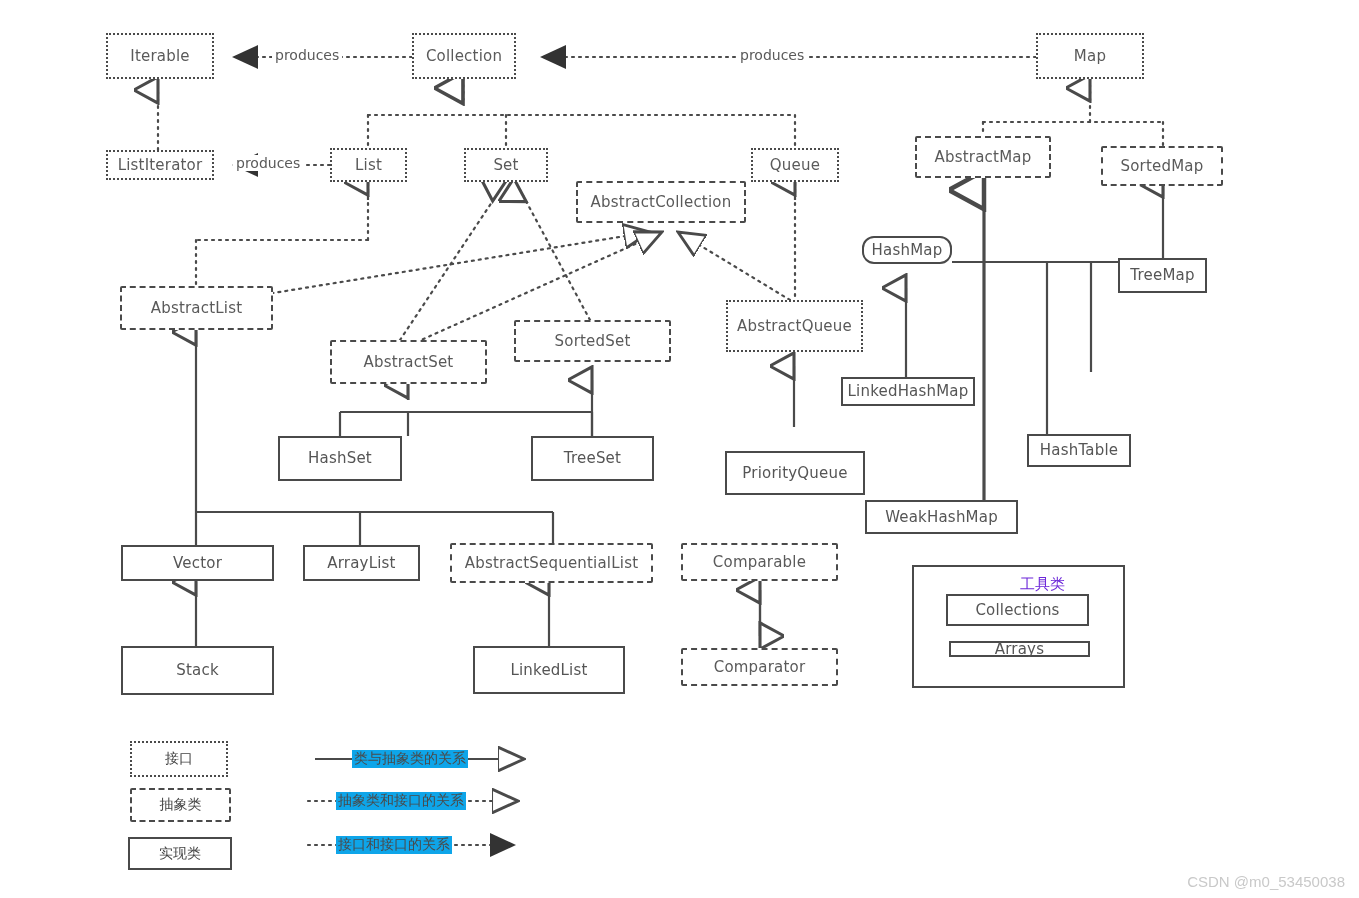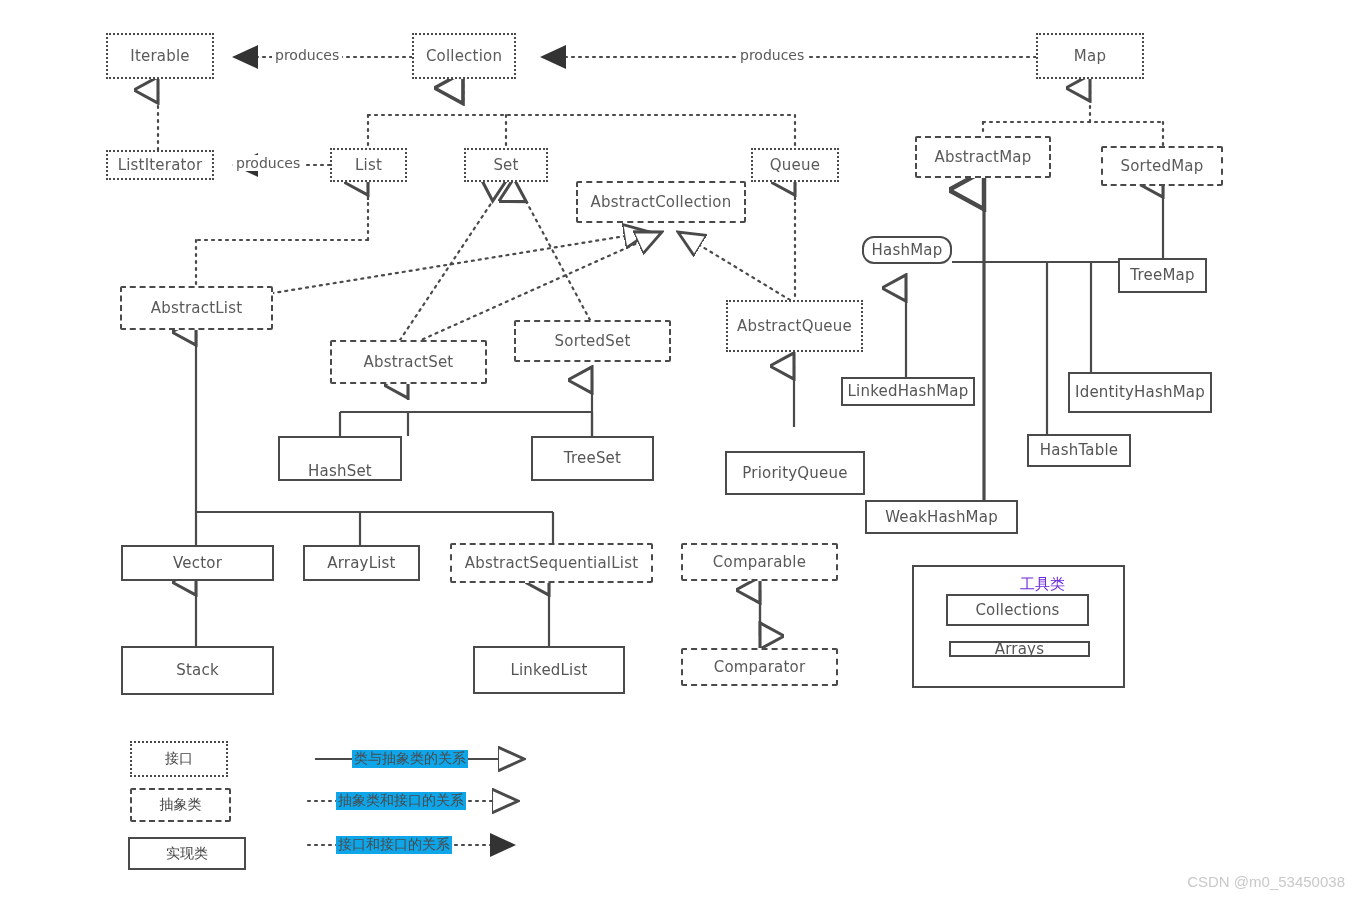--- a/index.html
+++ b/index.html
@@ -251,21 +251,21 @@
   <div class="node abstract" style="left:450px;top:543px;width:203px;height:40px;">
     <span>AbstractSequentialList</span>
   </div>
   <div class="node abstract" style="left:681px;top:543px;width:157px;height:38px;">
     <span>Comparable</span>
   </div>
   <div class="node abstract" style="left:681px;top:648px;width:157px;height:38px;">
     <span>Comparator</span>
   </div>
 
-  <div class="node concrete" style="left:278px;top:436px;width:124px;height:45px;align-items:flex-end;">
+  <div class="node concrete" style="left:278px;top:436px;width:124px;height:45px;">
     <span>HashSet</span>
   </div>
   <div class="node concrete" style="left:531px;top:436px;width:123px;height:45px;">
     <span>TreeSet</span>
   </div>
   <div class="node concrete" style="left:725px;top:451px;width:140px;height:44px;">
     <span>PriorityQueue</span>
   </div>
   <div class="node concrete" style="left:121px;top:545px;width:153px;height:36px;">
     <span>Vector</span>
@@ -280,23 +280,20 @@
     <span>LinkedList</span>
   </div>
   <div class="node concrete" style="left:862px;top:236px;width:90px;height:28px;border-radius:12px;">
     <span>HashMap</span>
   </div>
   <div class="node concrete" style="left:1118px;top:258px;width:89px;height:35px;">
     <span>TreeMap</span>
   </div>
   <div class="node concrete" style="left:841px;top:377px;width:134px;height:29px;">
     <span>LinkedHashMap</span>
-  </div>
-  <div class="node concrete" style="left:1068px;top:372px;width:144px;height:41px;">
-    <span>IdentityHashMap</span>
   </div>
   <div class="node concrete" style="left:1027px;top:434px;width:104px;height:33px;">
     <span>HashTable</span>
   </div>
   <div class="node concrete" style="left:865px;top:500px;width:153px;height:34px;">
     <span>WeakHashMap</span>
   </div>
 
   <div class="util-box" style="left:912px;top:565px;width:213px;height:123px;">
     <div class="util-title">工具类</div>
@@ -311,21 +308,21 @@
   <div class="edge-label" style="left:272px;top:47px;">produces</div>
   <div class="edge-label" style="left:737px;top:47px;">produces</div>
   <div class="edge-label" style="left:233px;top:155px;">produces</div>
 
   <div class="legend-swatch iface" style="left:130px;top:741px;width:98px;height:36px;border:2px dotted #4a4a4a;">
     <span>接口</span>
   </div>
   <div class="legend-swatch abstract" style="left:130px;top:788px;width:101px;height:34px;border:2.5px dashed #4a4a4a;">
     <span>抽象类</span>
   </div>
-  <div class="legend-swatch concrete" style="left:128px;top:837px;width:118px;height:33px;border:2px solid #4a4a4a;">
+  <div class="legend-swatch concrete" style="left:128px;top:837px;width:104px;height:33px;border:2px solid #4a4a4a;">
     <span>实现类</span>
   </div>
 
   <div class="legend-text" style="left:352px;top:750px;">类与抽象类的关系</div>
   <div class="legend-text" style="left:336px;top:792px;">抽象类和接口的关系</div>
   <div class="legend-text" style="left:336px;top:836px;">接口和接口的关系</div>
 
   <div class="watermark">CSDN @m0_53450038</div>
 
 </div>

